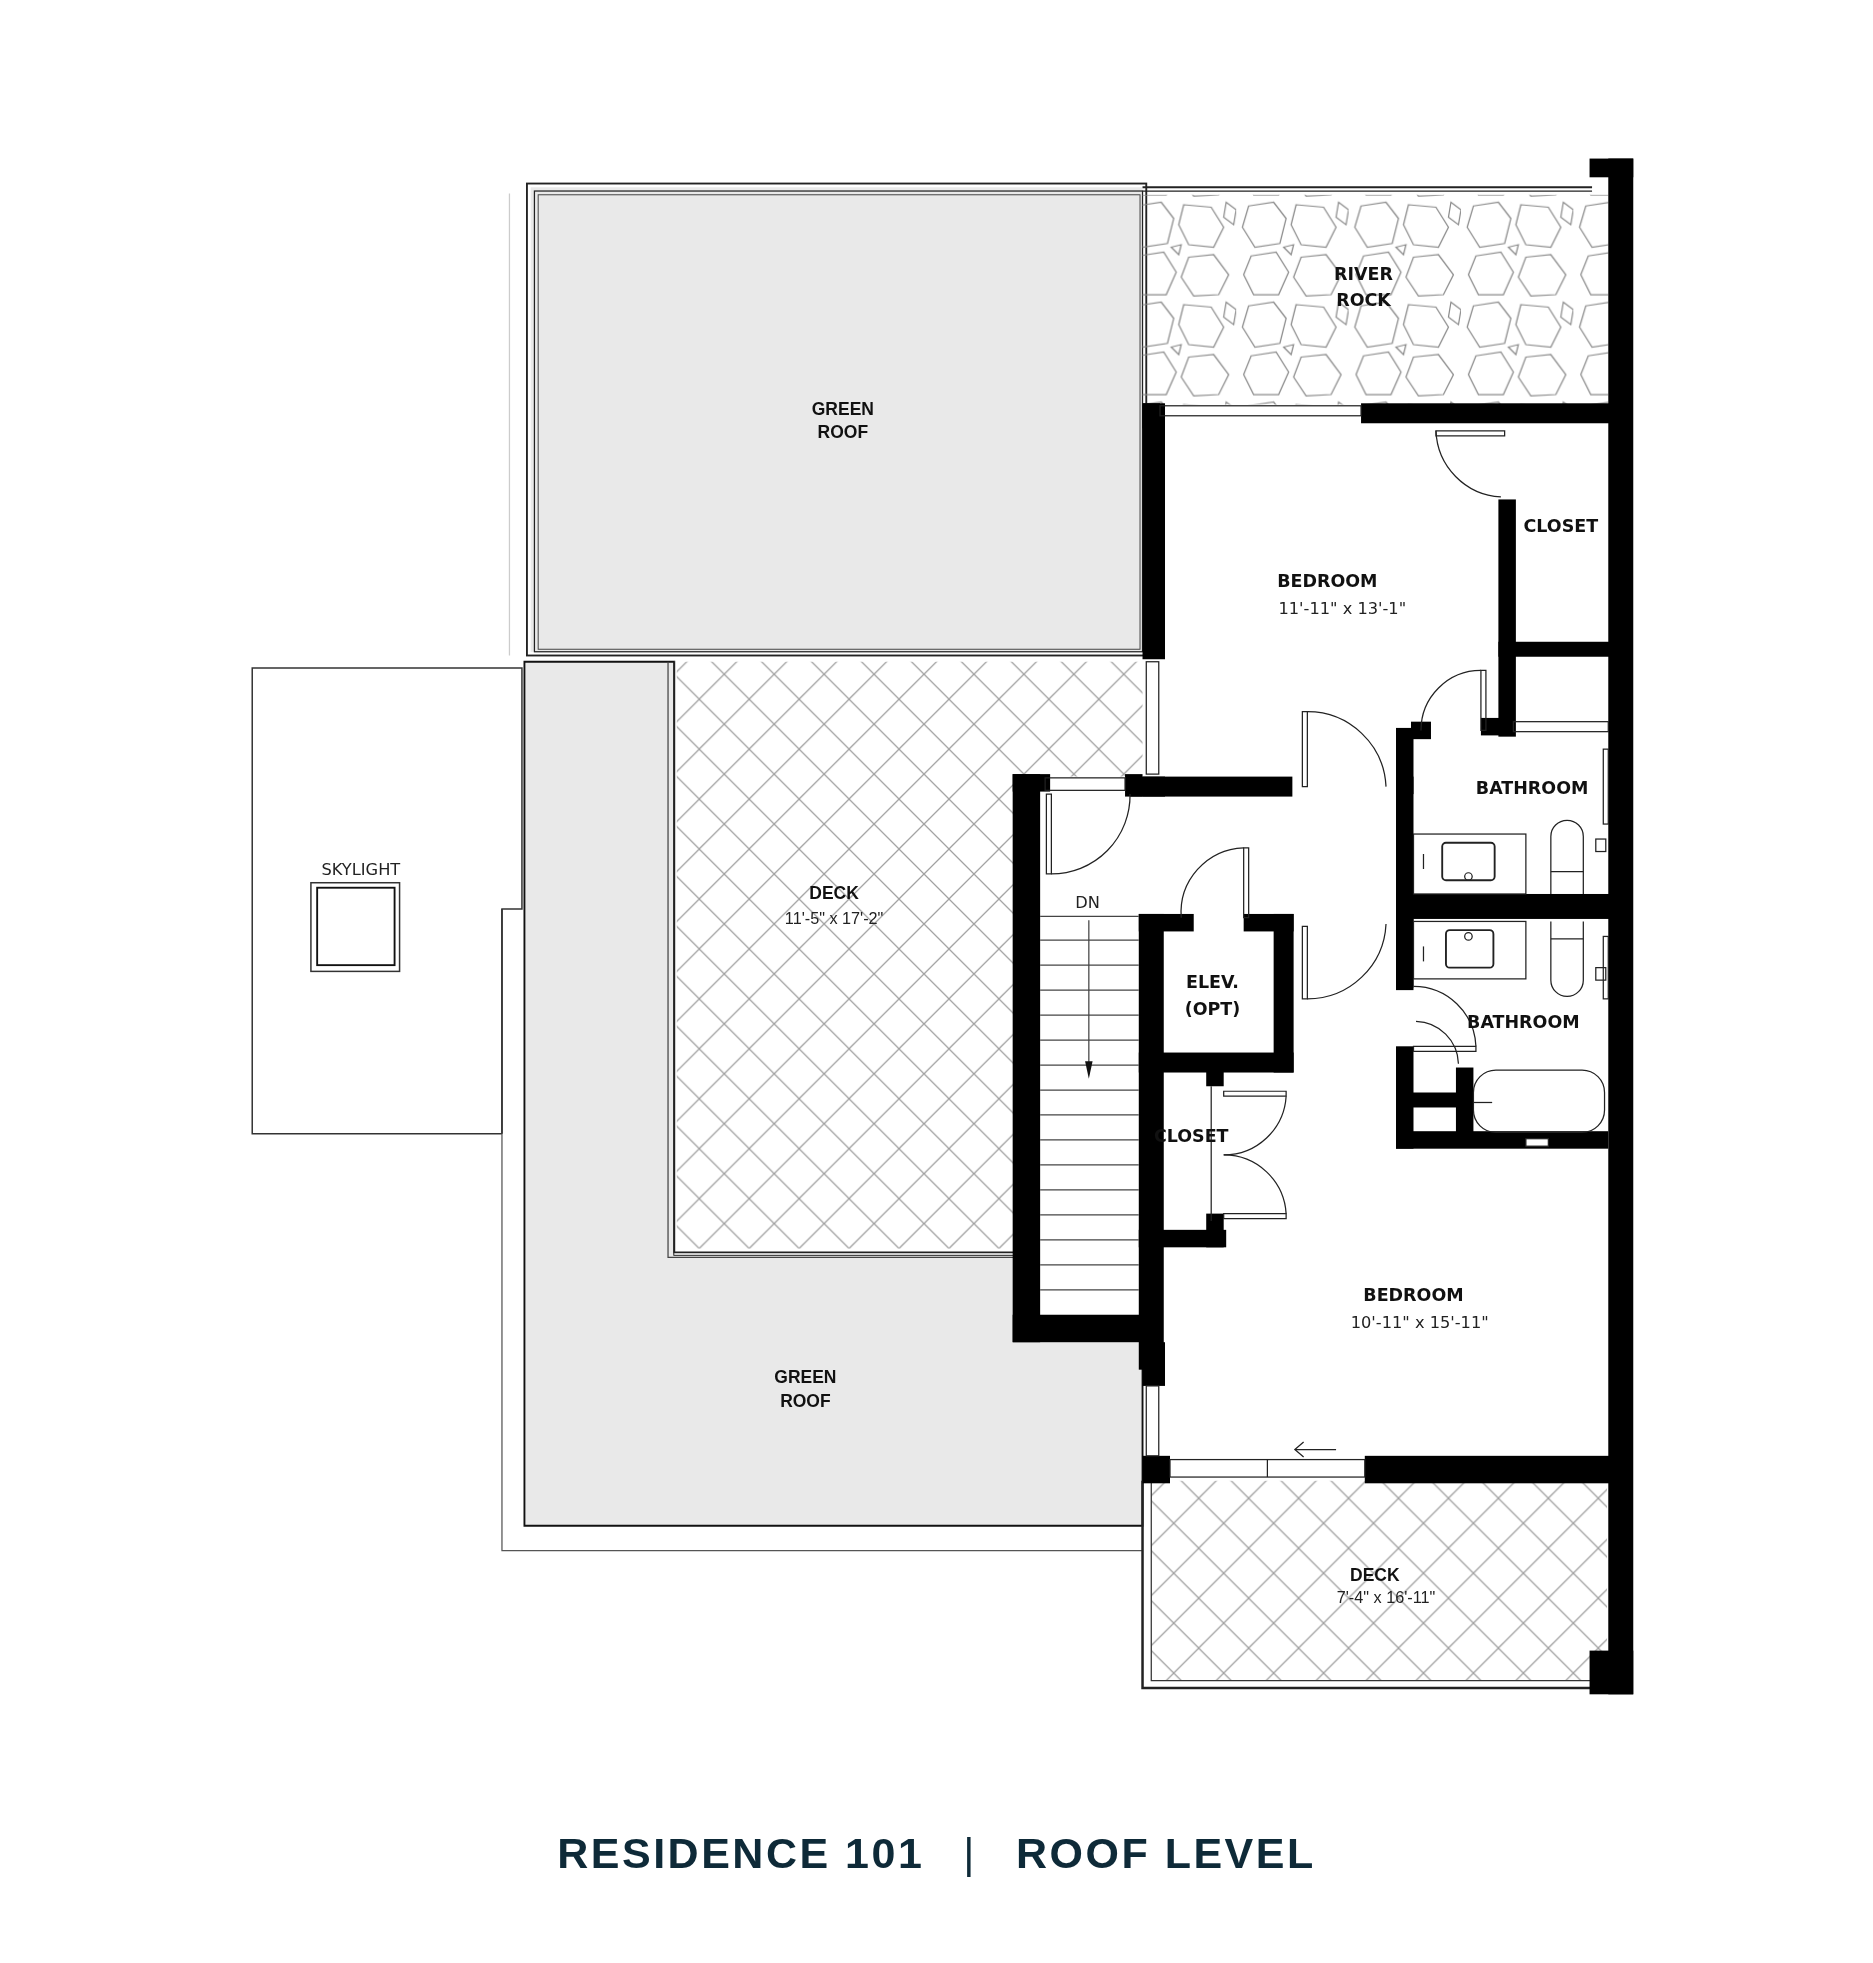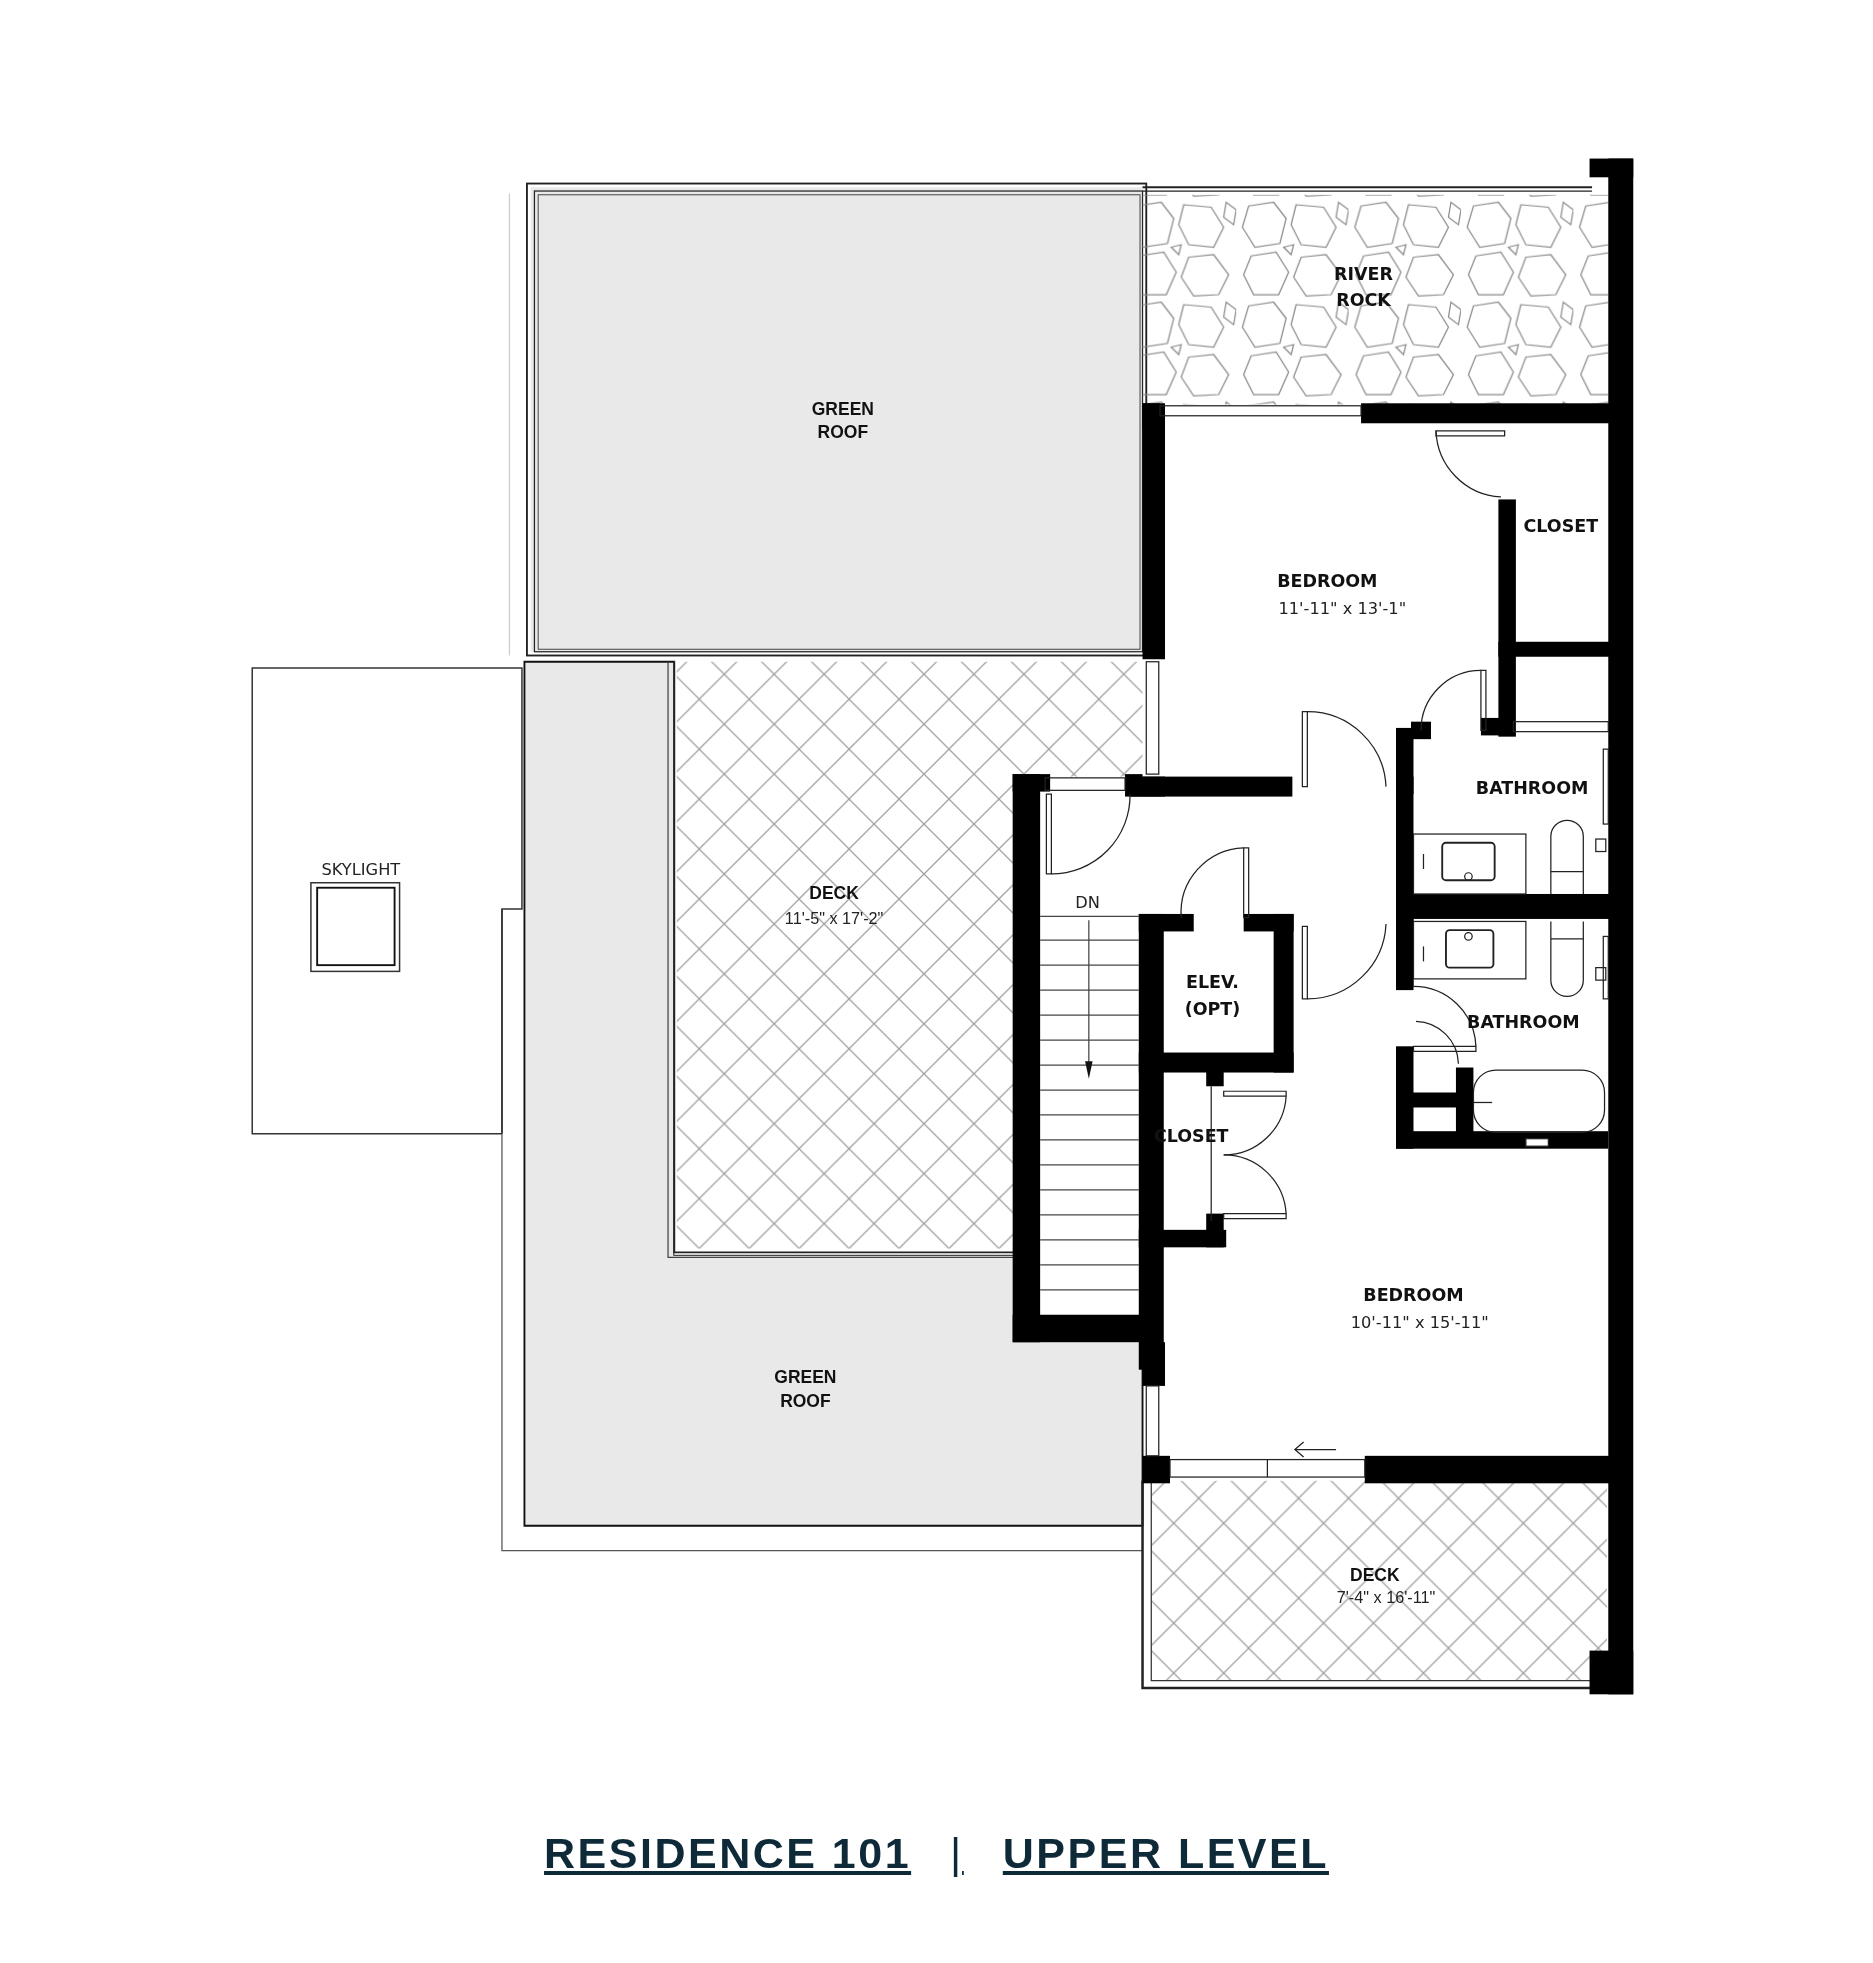--- a/index.html
+++ b/index.html
@@ -7,21 +7,21 @@
   #plan { position: absolute; left: 0; top: 0; width: 1873px; height: 1964px; }
   .lbl-bold { font-family: "DejaVu Sans", sans-serif; font-weight: bold; fill: #111; }
   .lbl-reg { font-family: "DejaVu Sans", sans-serif; fill: #222; }
   .lbl-arial { font-family: "Liberation Sans", sans-serif; font-weight: bold; fill: #111; }
   .lbl-arial-reg { font-family: "Liberation Sans", sans-serif; fill: #222; }
   .title {
     position: absolute; left: 0; top: 1829px; width: 1873px; text-align: center;
     font-family: "Liberation Sans", sans-serif; font-weight: bold; font-size: 43px;
     letter-spacing: 2.5px; color: #0e2a38;
   }
-  .title span { display: inline-block; text-decoration: underline; }
+  .title span { display: inline-block; }
   .title .sep { margin: 0 39px; font-weight: normal; }
 </style>
 </head>
 <body>
 
 <svg id="plan" viewBox="0 0 1500 1573" preserveAspectRatio="none" xmlns="http://www.w3.org/2000/svg">
   <defs>
     <pattern id="deckHatch" width="40" height="40" patternUnits="userSpaceOnUse">
       <path d="M0 0 L40 40 M40 0 L0 40" stroke="#a0a0a0" stroke-width="1" fill="none"></path>
     </pattern>
@@ -238,15 +238,15 @@
   <text class="lbl-bold" x="1227" y="636" font-size="14" text-anchor="middle">BATHROOM</text>
   <text class="lbl-bold" x="971" y="791" font-size="14" text-anchor="middle">ELEV.</text>
   <text class="lbl-bold" x="971" y="813" font-size="14" text-anchor="middle">(OPT)</text>
   <text class="lbl-bold" x="1220" y="823" font-size="14" text-anchor="middle">BATHROOM</text>
   <text class="lbl-bold" x="954" y="915" font-size="14" text-anchor="middle">CLOSET</text>
   <text class="lbl-bold" x="1132" y="1042" font-size="14" text-anchor="middle">BEDROOM</text>
   <text class="lbl-reg" x="1137" y="1064" font-size="13" text-anchor="middle">10'-11" x 15'-11"</text>
 </svg>
 
 <div class="title">
-  <span>RESIDENCE 101</span><span class="sep">|</span><span>UPPER LEVEL</span>
+  <span>RESIDENCE 101</span><span class="sep">|</span><span>ROOF LEVEL</span>
 </div>
 
 
 </body></html>

